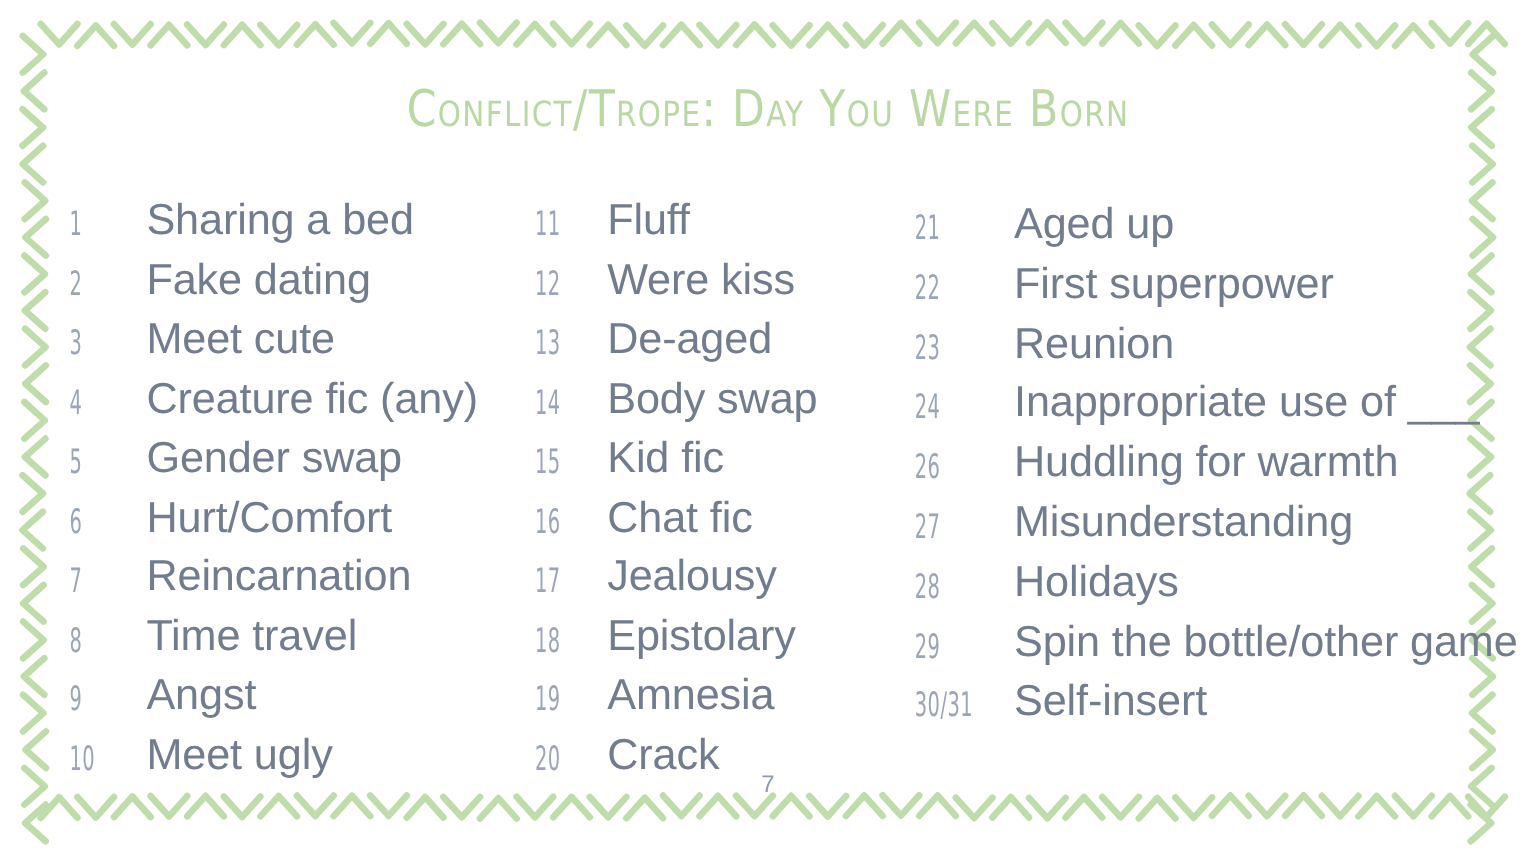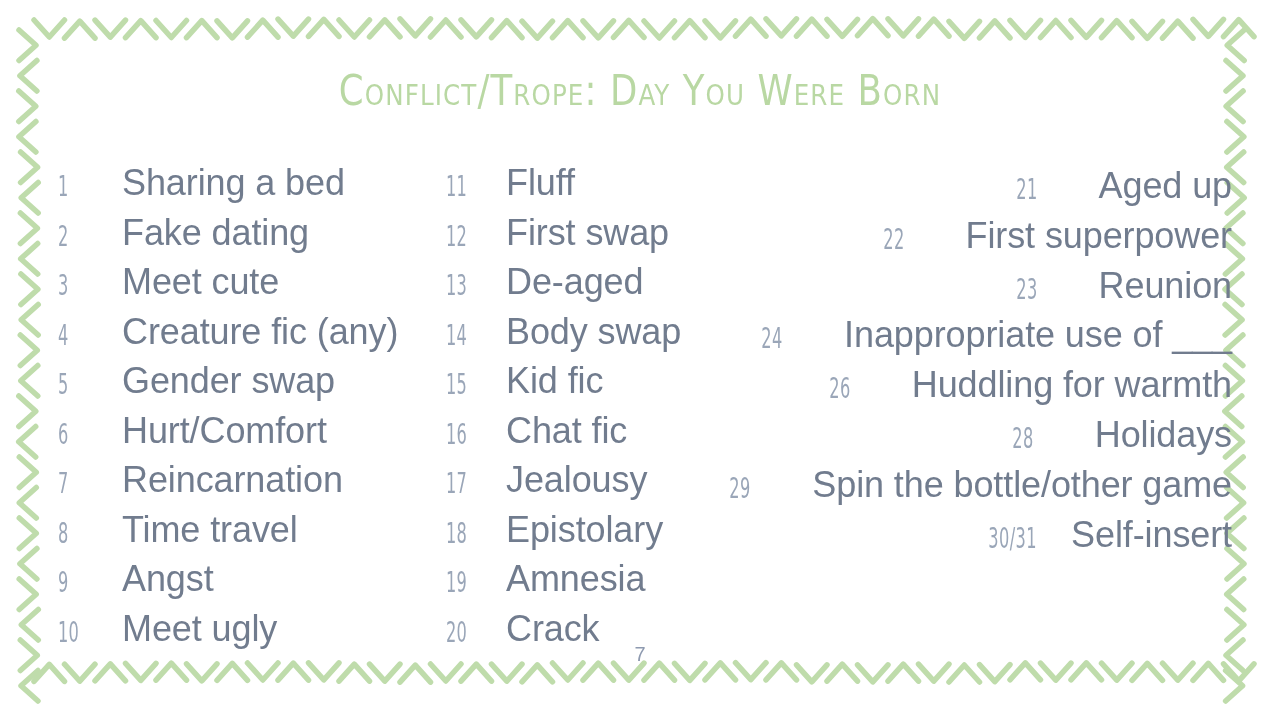--- a/index.html
+++ b/index.html
@@ -65,21 +65,21 @@
   }
   .col-1 { left: 52px;  top: 162px; width: 380px; }
   .col-2 { left: 440px; top: 162px; width: 300px; }
   .col-3 { left: 752px; top: 165px; width: 480px; }
 
   .row {
     display: flex;
     align-items: baseline;
     height: 49.5px;
   }
-  .col-3 .row { height: 49.8px; justify-content: flex-end; }
+  .col-3 .row { height: 49.8px; }
 
   .num {
     font-family: "DejaVu Sans Condensed", "Liberation Sans Narrow", "Liberation Sans", sans-serif;
     font-size: 25px;
     font-weight: 400;
     color: #9aa6b8;
     letter-spacing: 0.5px;
     transform: scaleX(0.72) scaleY(1.12);
     transform-origin: left baseline;
     white-space: nowrap;
@@ -296,21 +296,21 @@
       </div>
     </div>
 
     <div class="col col-2">
       <div class="row">
         <span class="num">11</span>
         <span class="label">Fluff</span>
       </div>
       <div class="row">
         <span class="num">12</span>
-        <span class="label">First swap</span>
+        <span class="label">Were kiss</span>
       </div>
       <div class="row">
         <span class="num">13</span>
         <span class="label">De-aged</span>
       </div>
       <div class="row">
         <span class="num">14</span>
         <span class="label">Body swap</span>
       </div>
       <div class="row">
@@ -354,20 +354,24 @@
       </div>
       <div class="row">
         <span class="num">24</span>
         <span class="label">Inappropriate use of ___</span>
       </div>
       <div class="row">
         <span class="num">26</span>
         <span class="label">Huddling for warmth</span>
       </div>
       <div class="row">
+        <span class="num">27</span>
+        <span class="label">Misunderstanding</span>
+      </div>
+      <div class="row">
         <span class="num">28</span>
         <span class="label">Holidays</span>
       </div>
       <div class="row">
         <span class="num">29</span>
         <span class="label">Spin the bottle/other game</span>
       </div>
       <div class="row">
         <span class="num">30/31</span>
         <span class="label">Self-insert</span>

